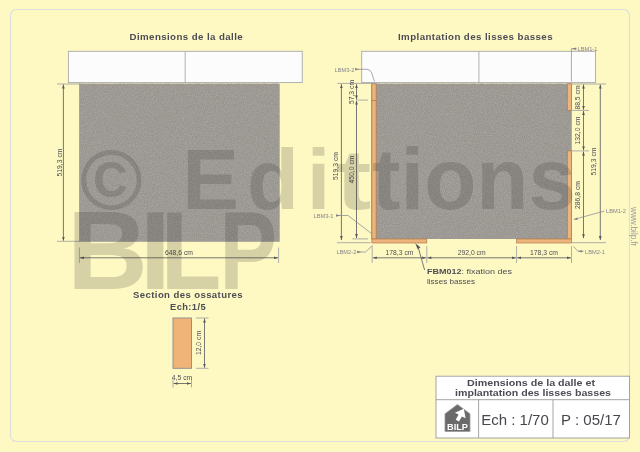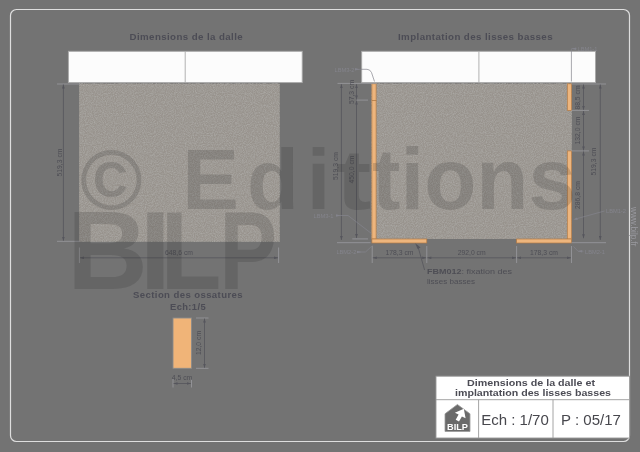--- a/index.html
+++ b/index.html
@@ -1,16 +1,16 @@
 <!DOCTYPE html>
 <html><head>
 <meta charset="utf-8">
 <style>
 html,body{margin:0;padding:0;background:#ffffff;}
-#page{position:relative;width:640px;height:452px;background:#737373;overflow:hidden;
+#page{position:relative;width:640px;height:452px;background:#fef9c3;overflow:hidden;
   font-family:"Liberation Sans", sans-serif;}
 svg{position:absolute;left:0;top:0;}
 .dimtxt{font-size:6.8px;fill:#4e4e55;}
 .lbl{font-size:5.7px;fill:#84848c;}
 .title{font-size:9.5px;font-weight:bold;fill:#4c4c55;letter-spacing:0.4px;}
 </style>
 </head>
 <body>
 <div id="page">
 <svg width="640" height="452" viewBox="0 0 640 452">

